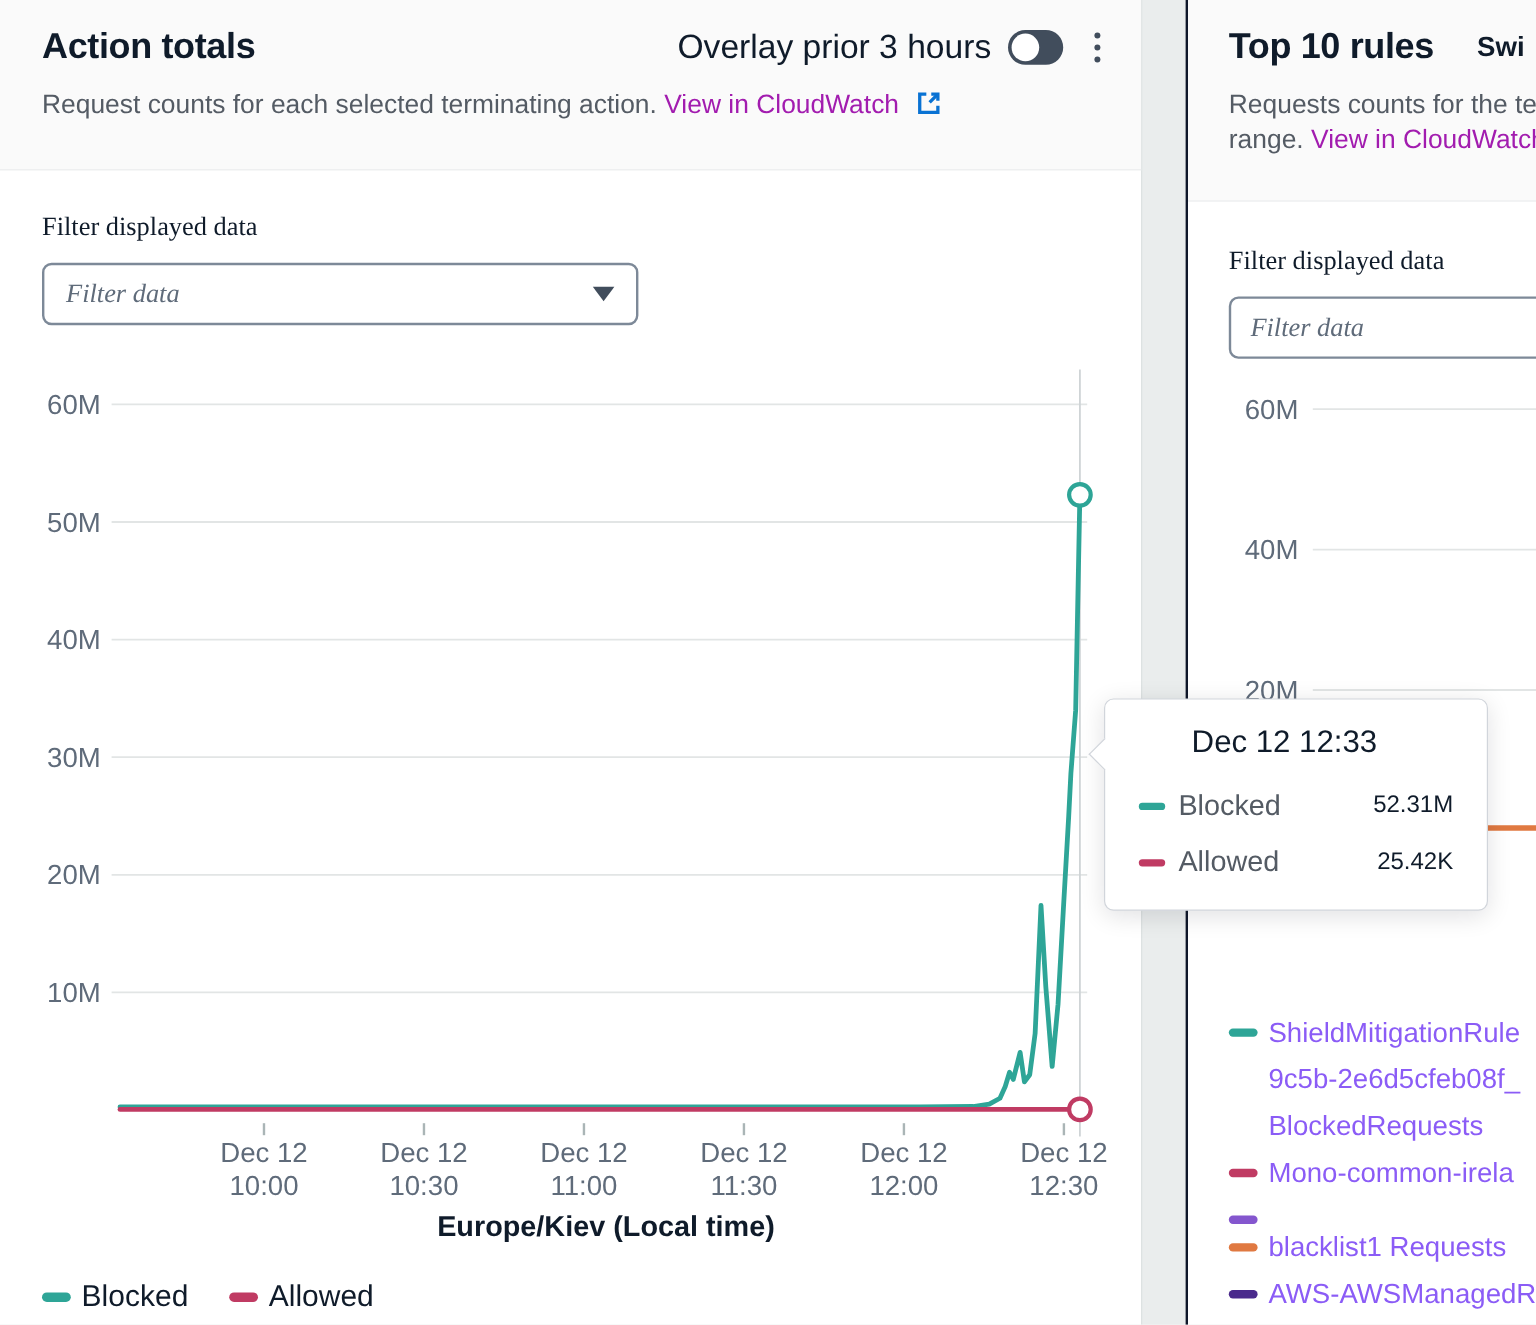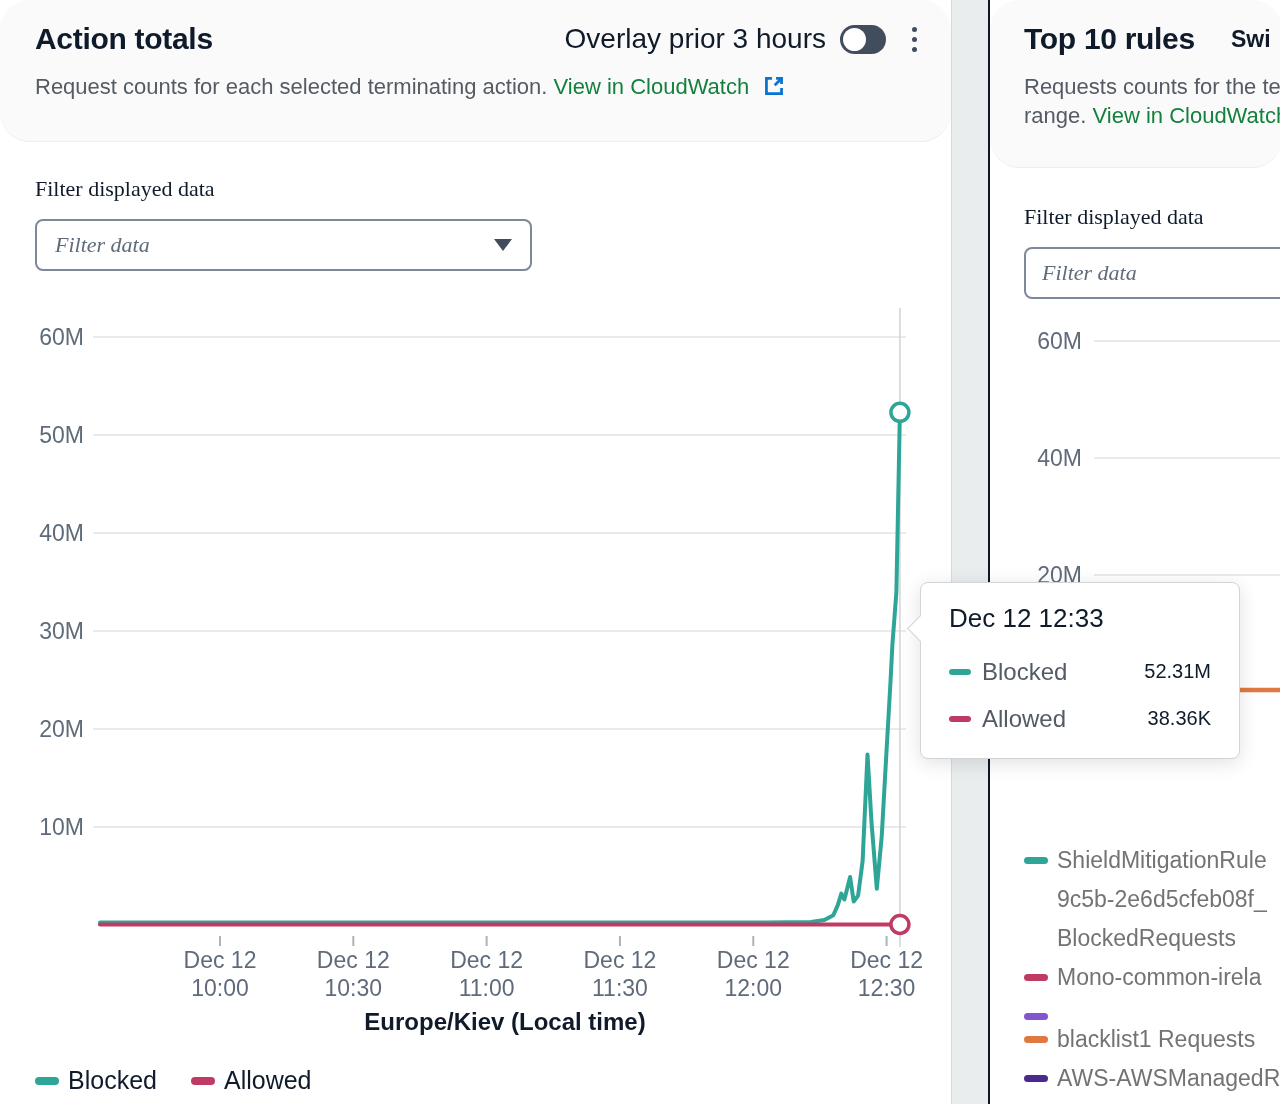--- a/index.html
+++ b/index.html
@@ -5,33 +5,33 @@
   html,body{margin:0;padding:0;}
   body{
     width:1280px;height:1104px;overflow:hidden;position:relative;
     font-family:"Liberation Sans","DejaVu Sans",sans-serif;
     background:#eaeded;
   }
   .page{position:relative;width:1280px;height:1104px;overflow:hidden;}
   .card{position:absolute;top:0;background:#ffffff;height:1104px;}
   .left-card{left:0;width:951px;border-right:1px solid #d5dbdb;}
   .right-card{left:988px;width:292px;border-left:2px solid #0f172a;}
-  .panel-header{background:#fafafa;border-bottom:1px solid #ebedee;box-sizing:border-box;border-radius:30px;}
+  .panel-header{background:#fafafa;border-bottom:1px solid #ebedee;box-sizing:border-box;}
   .left-card .panel-header{height:142px;padding:22px 30px 0 35px;}
   .right-card .panel-header{height:168px;padding:22px 0 0 34px;}
   .hdr-row{display:flex;align-items:center;}
   .panel-title{margin:0;font-size:30px;font-weight:700;color:#0f1b2a;letter-spacing:-0.3px;white-space:nowrap;}
   .hdr-right{margin-left:auto;display:flex;align-items:center;}
   .toggle-label{font-size:28px;color:#0f1b2a;margin-right:14px;white-space:nowrap;}
   .toggle{width:46px;height:29px;border-radius:15px;background:#414d5c;position:relative;cursor:pointer;flex:none;}
   .knob{position:absolute;left:3px;top:3px;width:23px;height:23px;border-radius:50%;background:#ffffff;}
   .kebab{margin-left:22px;display:flex;flex-direction:column;align-items:center;gap:5px;padding:4px;cursor:pointer;}
   .kebab .dot{width:5px;height:5px;border-radius:50%;background:#414d5c;}
   .desc{margin:16px 0 0 0;font-size:22px;color:#545b64;line-height:29px;white-space:nowrap;}
-  .link{color:#15803d;text-decoration:none;cursor:pointer;}
+  .link{color:#a21caf;text-decoration:none;cursor:pointer;}
   .ext-icon{display:inline-block;vertical-align:-3px;margin-left:8px;}
   .swi-link{font-size:23px;color:#0f1b2a;margin-left:36px;white-space:nowrap;cursor:pointer;font-weight:bold;}
 
   .filter-block{position:absolute;font-family:Liberation Serif, serif;}
   .left-card .filter-block{left:35px;top:176px;}
   .right-card .filter-block{left:34px;top:204px;}
   .filter-label{font-size:22px;color:#0f1b2a;margin-bottom:17px;}
   .dropdown{width:497px;height:52px;box-sizing:border-box;border:2px solid #7d8998;border-radius:8px;
     display:flex;align-items:center;padding:0 18px;background:#fff;cursor:pointer;}
   .dropdown .ph{font-size:22px;font-style:italic;color:#5f6b7a;}
@@ -45,28 +45,28 @@
   svg text{font-family:"Liberation Sans","DejaVu Sans",sans-serif;}
 
   .bottom-legend{position:absolute;left:35px;top:1066px;display:flex;gap:34px;}
   .leg-item{display:flex;align-items:center;cursor:pointer;}
   .leg-dash{width:24px;height:8px;border-radius:4px;margin-right:9px;flex:none;}
   .leg-item span.lbl{font-size:25px;color:#0f1b2a;}
 
   .rp-legend{position:absolute;left:34px;top:841px;width:300px;}
   .rp-item{display:flex;cursor:pointer;}
   .rp-dash{width:24px;height:7px;border-radius:4px;margin:16px 9px 0 0;flex:none;}
-  .rp-lines{line-height:39px;font-size:23px;color:#737373;white-space:nowrap;}
+  .rp-lines{line-height:39px;font-size:23px;color:#8b5cf6;white-space:nowrap;}
 
   .tooltip{position:absolute;left:920px;top:582px;width:320px;height:177px;box-sizing:border-box;
     background:#ffffff;border:1px solid #d1d5db;border-radius:8px;z-index:50;
     box-shadow:0 4px 20px rgba(0,7,22,0.12);padding:20px 28px;}
   .tt-arrow{position:absolute;left:-10px;top:36px;width:18px;height:18px;background:#ffffff;
     transform:rotate(45deg);border-left:1px solid #d1d5db;border-bottom:1px solid #d1d5db;}
-  .tt-title{font-size:26px;color:#0f1b2a;margin-bottom:14px;}
+  .tt-title{font-size:26px;color:#0f1b2a;margin-bottom:14px;margin-left:44px;}
   .tt-row{display:flex;align-items:center;height:47px;}
   .tt-dash{width:22px;height:6px;border-radius:3px;margin-right:11px;flex:none;}
   .tt-label{font-size:24px;color:#545b64;}
   .tt-value{margin-left:auto;font-size:20px;color:#0f1b2a;}
 </style>
 </head>
 <body>
 
 <div class="page">
 
@@ -214,17 +214,17 @@
     <div class="tt-arrow"></div>
     <div class="tt-title">Dec 12 12:33</div>
     <div class="tt-row">
       <span class="tt-dash" style="background: rgb(46, 165, 151);"></span>
       <span class="tt-label">Blocked</span>
       <span class="tt-value">52.31M</span>
     </div>
     <div class="tt-row">
       <span class="tt-dash" style="background: rgb(192, 59, 99);"></span>
       <span class="tt-label">Allowed</span>
-      <span class="tt-value">38.36K</span>
+      <span class="tt-value">25.42K</span>
     </div>
   </div>
 
 </div>
 
 </body></html>

